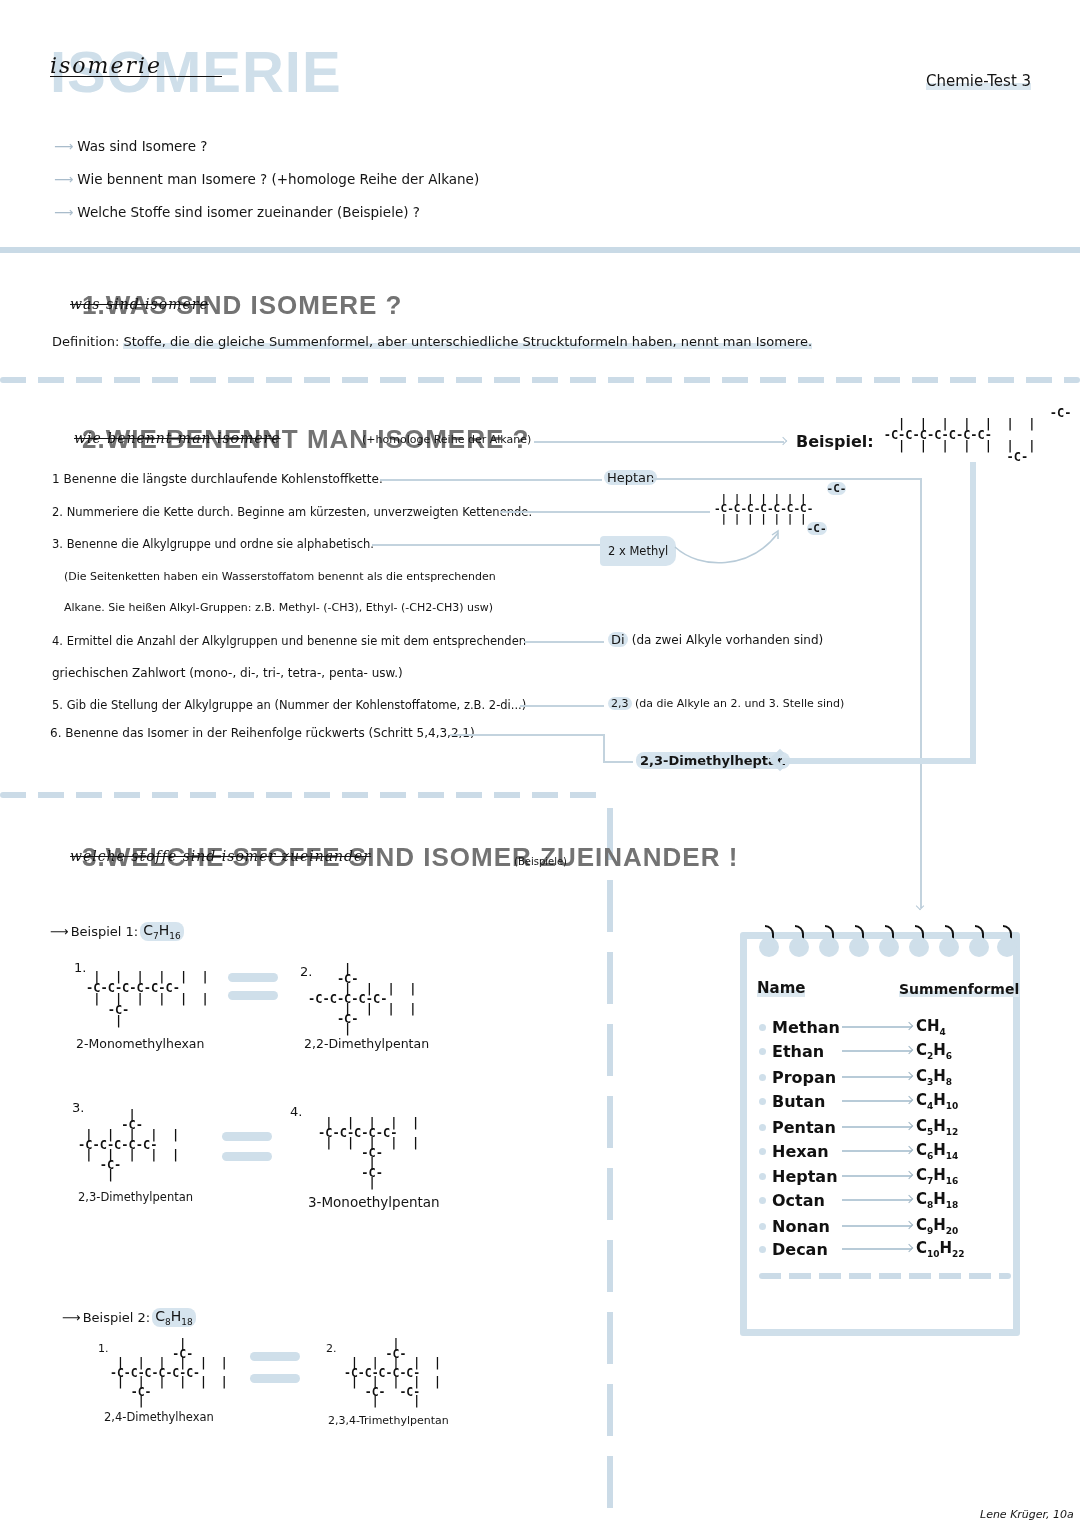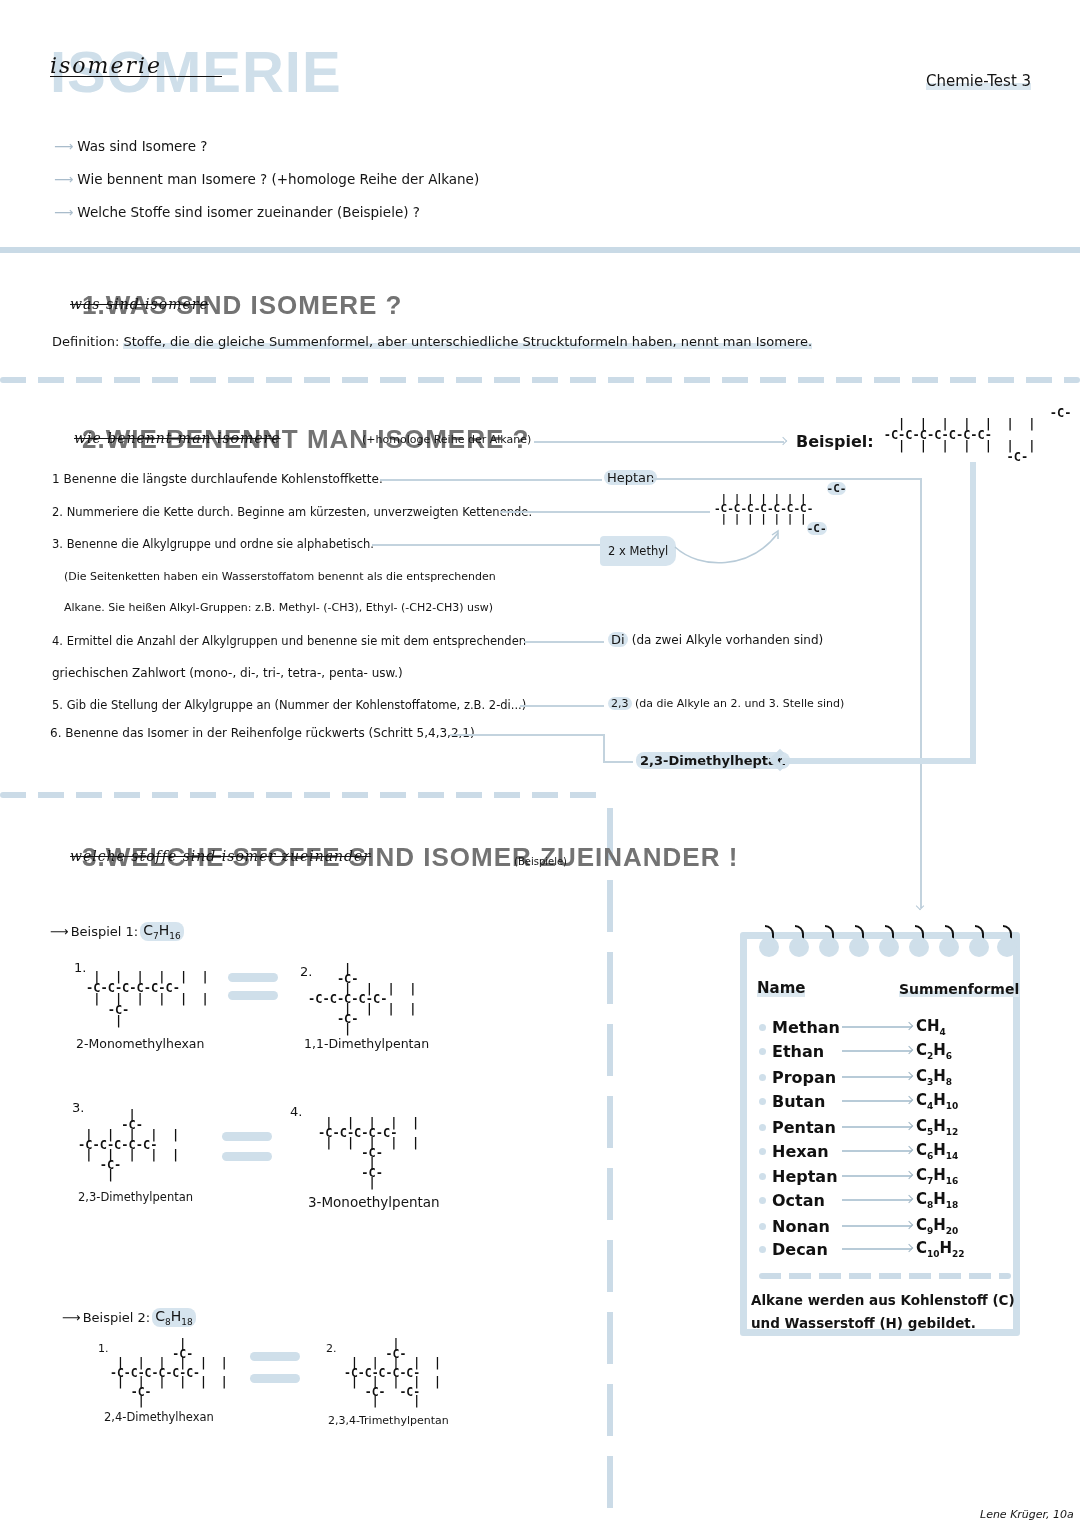--- a/index.html
+++ b/index.html
@@ -154,21 +154,21 @@
 <div class="eq" style="left:228px; top:991px;"></div>
 
 <div class="abs hand" style="left:300px; top:964px; font-size:13px;">2.</div>
 <div class="abs struct" style="left:308px; top:964px; font-size:12px; line-height:10px;">     |
     -C-
      |  |  |  |
 -C-C-C-C-C-
      |  |  |  |
     -C-
      |</div>
-<div class="abs hand" style="left:304px; top:1036px; font-size:12.5px;">1,1-Dimethylpentan</div>
+<div class="abs hand" style="left:304px; top:1036px; font-size:12.5px;">2,2-Dimethylpentan</div>
 
 <div class="abs hand" style="left:72px; top:1100px; font-size:13px;">3.</div>
 <div class="abs struct" style="left:78px; top:1110px; font-size:12px; line-height:10px;">       |
       -C-
  |  |  |  |  |
 -C-C-C-C-C-
  |  |  |  |  |
    -C-
     |</div>
 <div class="abs hand" style="left:78px; top:1190px; font-size:11.5px;">2,3-Dimethylpentan</div>
@@ -311,16 +311,15 @@
     <span class="np-formula">C<sub>9</sub>H<sub>20</sub></span>
   </div>
   <div class="np-row" style="top:298px;">
     <span class="np-bullet"></span>
     <span class="np-name">Decan</span>
     <span class="np-arrow"></span>
     <span class="np-formula">C<sub>10</sub>H<sub>22</sub></span>
   </div>
 
   <div class="dash-h" style="left:12px; top:334px; width:252px; background:repeating-linear-gradient(90deg, #cbdbe7 0 22px, transparent 22px 30px);"></div>
-  <div class="abs hand" style="left:4px; top:350px; width:266px; white-space:normal; font-size:13.5px; font-weight:600; line-height:23px;">Alkane werden aus Kohlenstoff (C) und Wasserstoff (H) gebildet.</div>
 </div>
 
 <div class="abs hand" style="left:980px; top:1508px; font-size:11px; font-style:italic;">Lene Krüger, 10a</div>
 
 </body></html>

